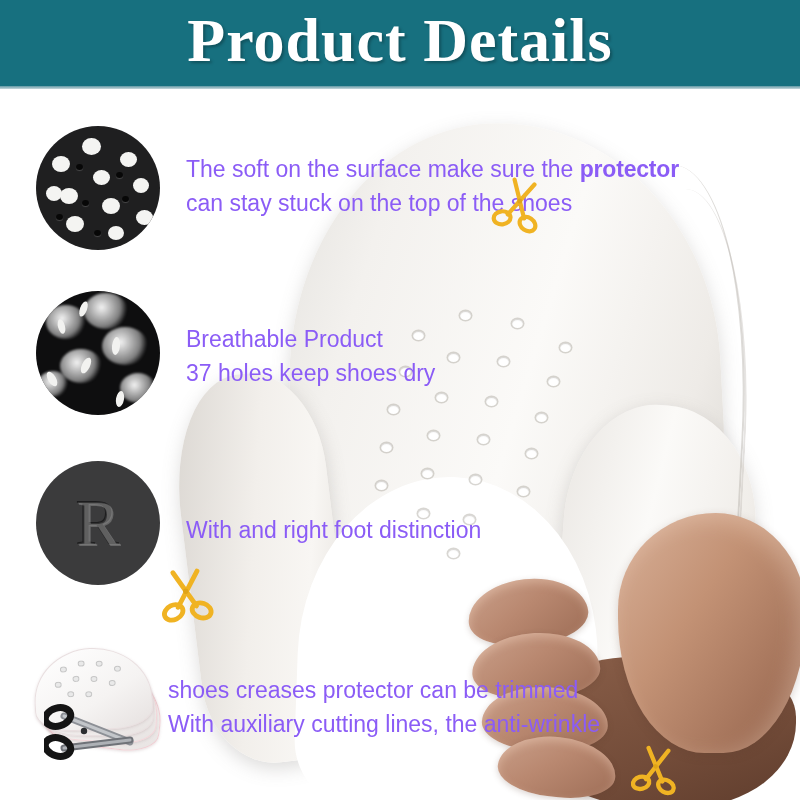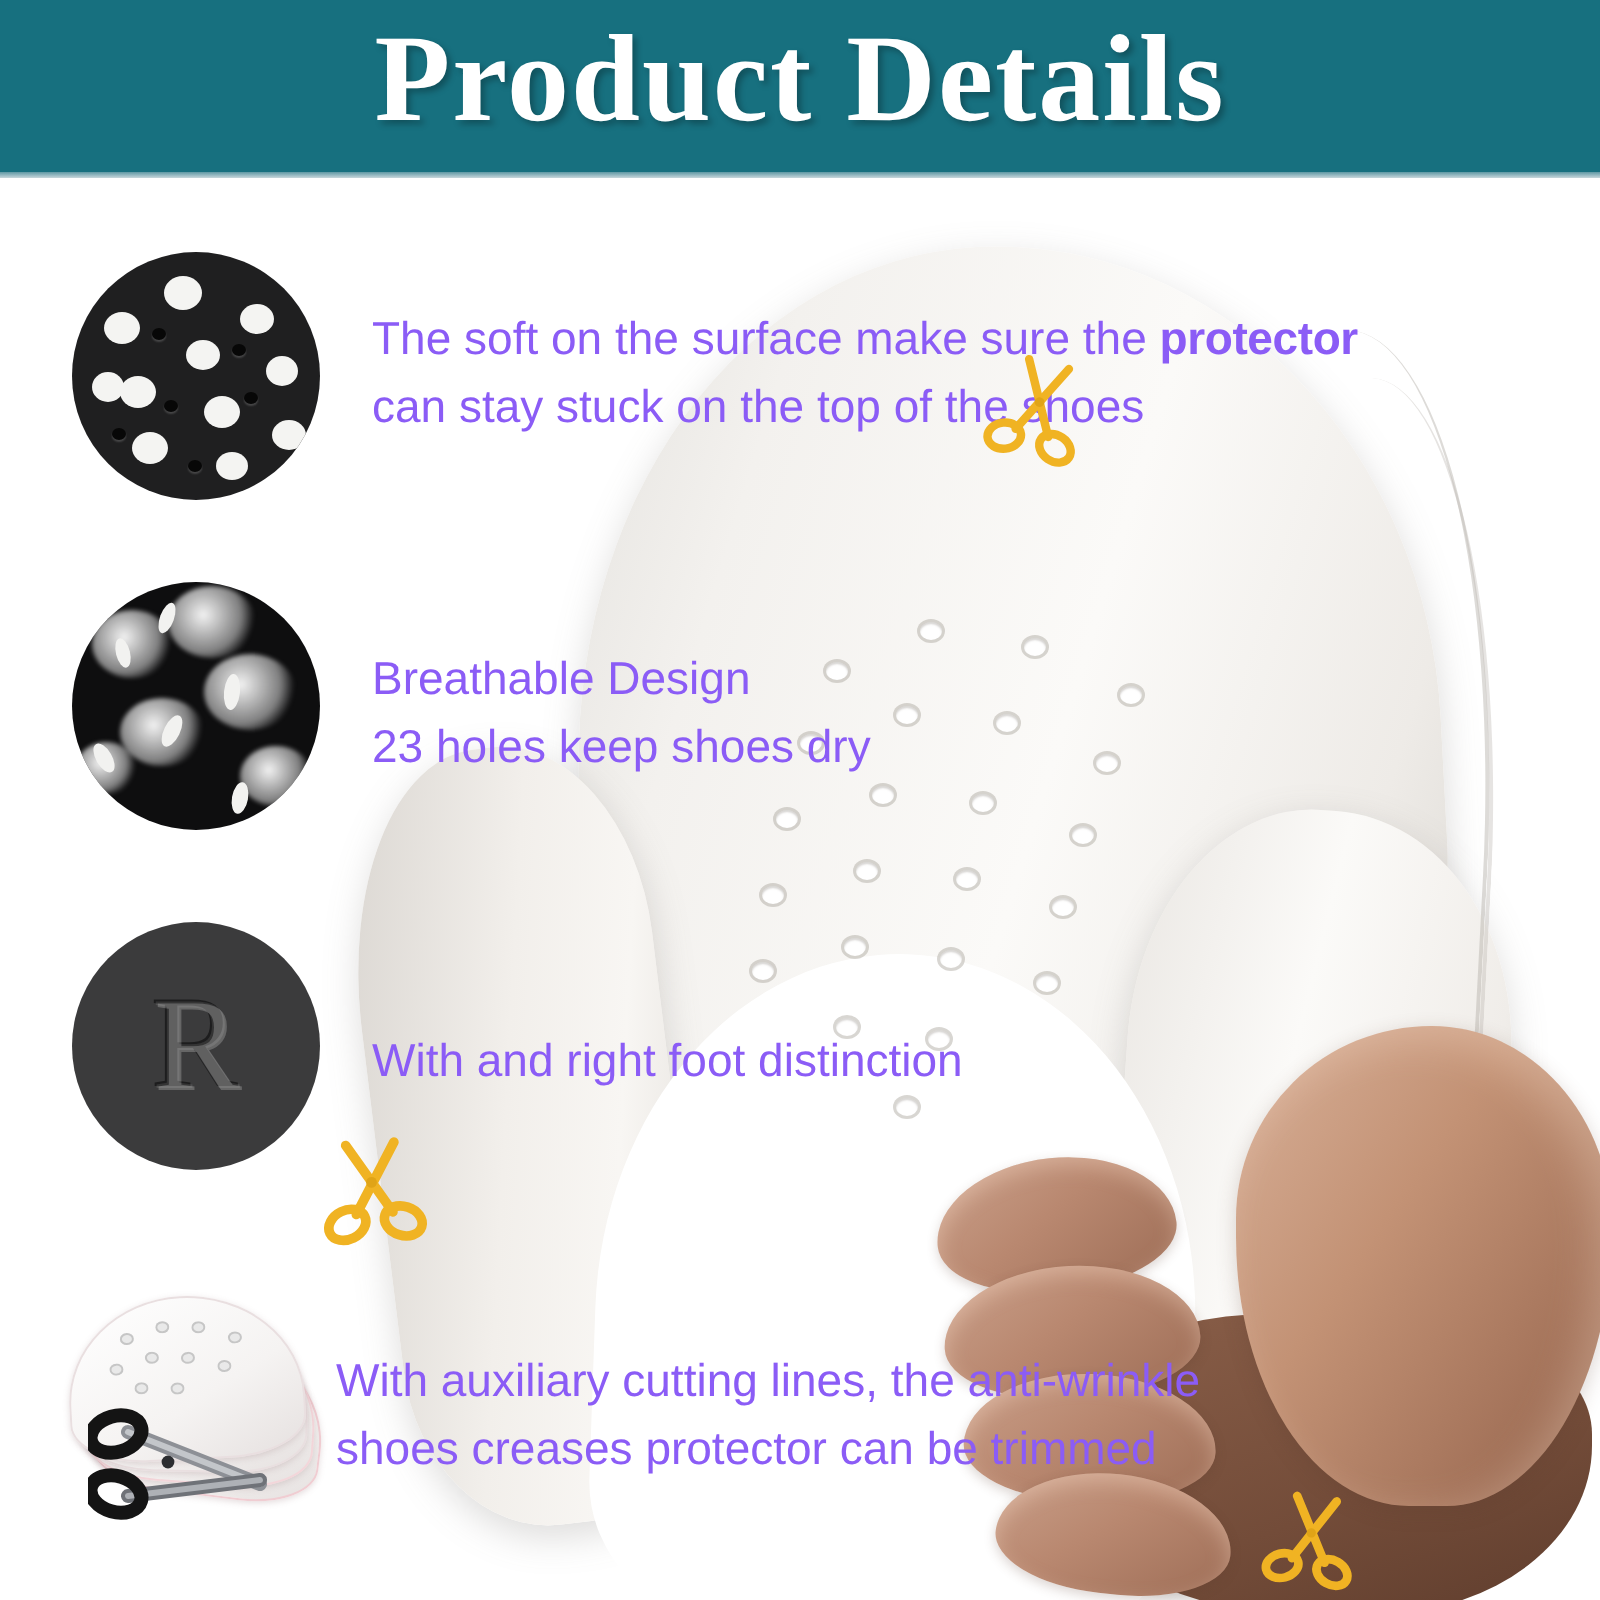--- a/index.html
+++ b/index.html
@@ -424,31 +424,31 @@
       <circle cx="40" cy="29" r="3.2" fill="#2c2e31"></circle>
     </svg>
   </div>
 
   <div class="feature-text ft1">
     <span class="ft-line"><span>The soft on the surface make sure the </span><span class="kw">protector</span></span>
     <span class="ft-line">can stay stuck on the top of the shoes</span>
   </div>
 
   <div class="feature-text ft2">
-    <span class="ft-line">Breathable Design</span>
-    <span class="ft-line">23 holes keep shoes dry</span>
+    <span class="ft-line">Breathable Product</span>
+    <span class="ft-line">37 holes keep shoes dry</span>
   </div>
 
   <div class="feature-text ft3">
     <span class="ft-line">With and right foot distinction</span>
   </div>
 
   <div class="feature-text ft4">
+    <span class="ft-line">shoes creases protector can be trimmed</span>
     <span class="ft-line">With auxiliary cutting lines, the anti-wrinkle</span>
-    <span class="ft-line">shoes creases protector can be trimmed</span>
   </div>
 
   <svg class="yscissors ys1" viewBox="0 0 60 60">
     <g fill="none" stroke="#f0b323" stroke-width="4.5" stroke-linecap="round">
       <path d="M40 6 L20 44"></path>
       <path d="M18 6 L38 44"></path>
       <ellipse cx="15" cy="49" rx="9" ry="7" transform="rotate(-20 15 49)"></ellipse>
       <ellipse cx="43" cy="49" rx="9" ry="7" transform="rotate(20 43 49)"></ellipse>
     </g>
     <circle cx="29" cy="27" r="2.6" fill="#e0a417"></circle>

